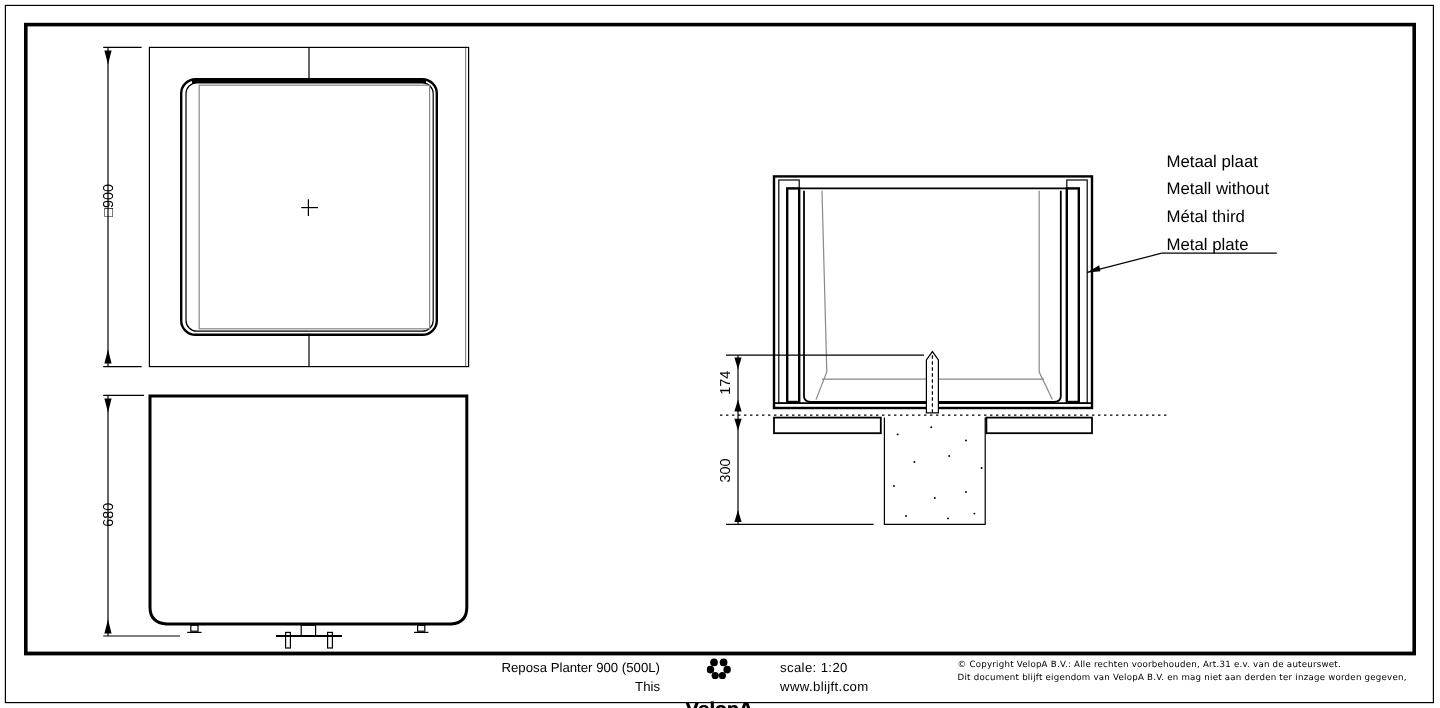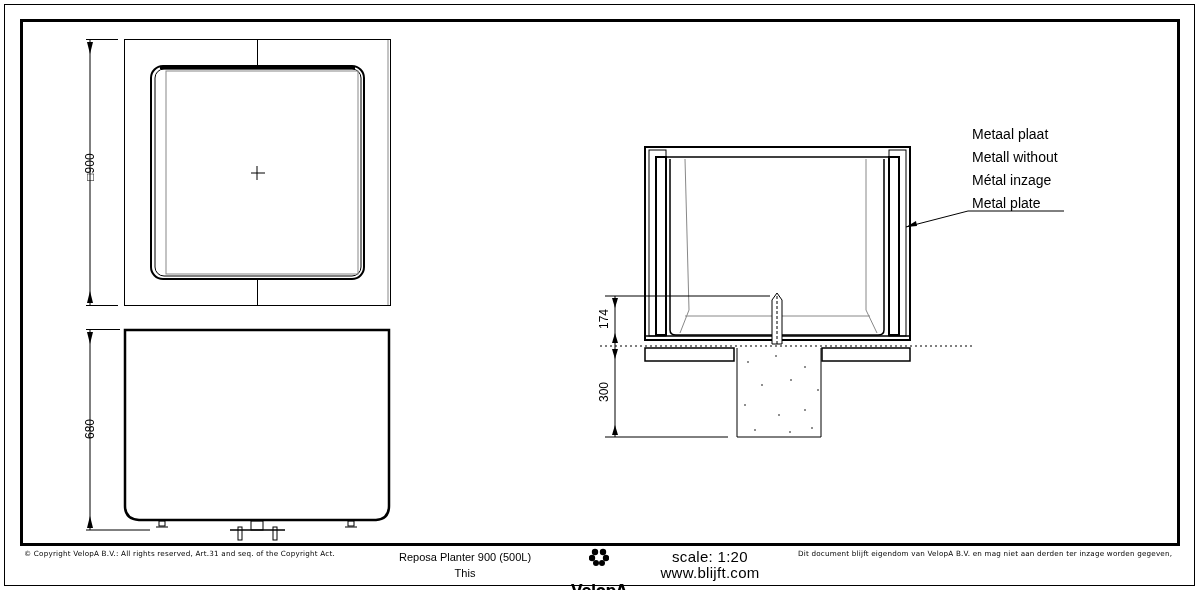--- a/index.html
+++ b/index.html
@@ -5,22 +5,22 @@
   html, body { margin: 0; padding: 0; background: #ffffff; }
   body { width: 1200px; height: 590px; position: relative; overflow: hidden; font-family: "Liberation Sans", sans-serif; }
   #sheet { position: absolute; left: 0; top: 0; width: 1200px; height: 545px; }
   .outer-border { position: absolute; left: 4px; top: 4px; width: 1191px; height: 582px; border: 1px solid #000; box-sizing: border-box; }
   .inner-frame { position: absolute; left: 20px; top: 19px; width: 1160px; height: 527px; border: 3px solid #000; box-sizing: border-box; }
   svg.drawing { position: absolute; left: 0; top: 0; }
   .tb { position: absolute; color: #000; }
   .copy { font-size: 7.2px; line-height: 11px; letter-spacing: 0.2px; white-space: nowrap; font-family: "DejaVu Sans", sans-serif; }
   .copy-left { left: 24px; top: 548px; }
   .copy-right { left: 798px; top: 548px; }
-  .product { left: 380px; top: 549px; width: 170px; text-align: center; font-size: 11px; line-height: 16px; }
-  .scale { left: 650px; top: 549px; width: 120px; text-align: center; font-size: 15px; line-height: 16px; letter-spacing: 0.3px; }
+  .product { left: 380px; top: 549px; width: 170px; text-align: right; font-size: 11px; line-height: 16px; }
+  .scale { left: 650px; top: 549px; width: 120px; font-size: 11px; line-height: 16px; letter-spacing: 0.3px; }
   .logo { left: 568px; top: 546px; width: 62px; height: 40px; text-align: center; }
   .logo-text { font-weight: bold; font-size: 15px; letter-spacing: -0.5px; display: block; margin-top: 16px; font-family: "DejaVu Sans", sans-serif; }
   .callout { position: absolute; left: 972px; font-size: 14px; line-height: 23px; color: #000; }
   .dim { position: absolute; font-size: 12px; color: #000; transform: rotate(-90deg); transform-origin: center; white-space: nowrap; }
 </style>
 </head>
 <body>
 
 <div id="sheet">
   <div class="outer-border"></div>
@@ -119,25 +119,24 @@
     <line x1="20" y1="545.5" x2="1180" y2="545.5" stroke="#000" stroke-width="1"></line>
   </svg>
 
   <div class="dim" style="left:60px; top:160px; width:60px; text-align:center;">□900</div>
   <div class="dim" style="left:60px; top:422px; width:60px; text-align:center;">680</div>
   <div class="dim" style="left:584px; top:312px; width:40px; text-align:center;">174</div>
   <div class="dim" style="left:584px; top:385px; width:40px; text-align:center;">300</div>
 
   <div class="callout" style="top:123px;">Metaal plaat</div>
   <div class="callout" style="top:146px;">Metall without</div>
-  <div class="callout" style="top:169px;">Métal inzage</div>
+  <div class="callout" style="top:169px;">Métal third</div>
   <div class="callout" style="top:192px;">Metal plate</div>
 
   <div class="tb copy copy-left">
-    <div>© Copyright VelopA B.V.: All rights reserved, Art.31 and seq. of the Copyright Act.</div>
   </div>
 
   <div class="tb product">
     <div>Reposa Planter 900 (500L)</div>
     <div>This</div>
   </div>
 
   <div class="tb logo">
     <svg width="20" height="18" viewBox="0 0 20 18" style="display:block;margin:2px auto 0;">
       <circle cx="6" cy="4" r="3.2" fill="#000"></circle>
@@ -150,15 +149,16 @@
     </svg>
     <span class="logo-text">VelopA</span>
   </div>
 
   <div class="tb scale">
     <div>scale: 1:20</div>
     <div>www.blijft.com</div>
   </div>
 
   <div class="tb copy copy-right">
+    <div>© Copyright VelopA B.V.: Alle rechten voorbehouden, Art.31 e.v. van de auteurswet.</div>
     <div>Dit document blijft eigendom van VelopA B.V. en mag niet aan derden ter inzage worden gegeven,</div>
   </div>
 </div>
 
 </body></html>

